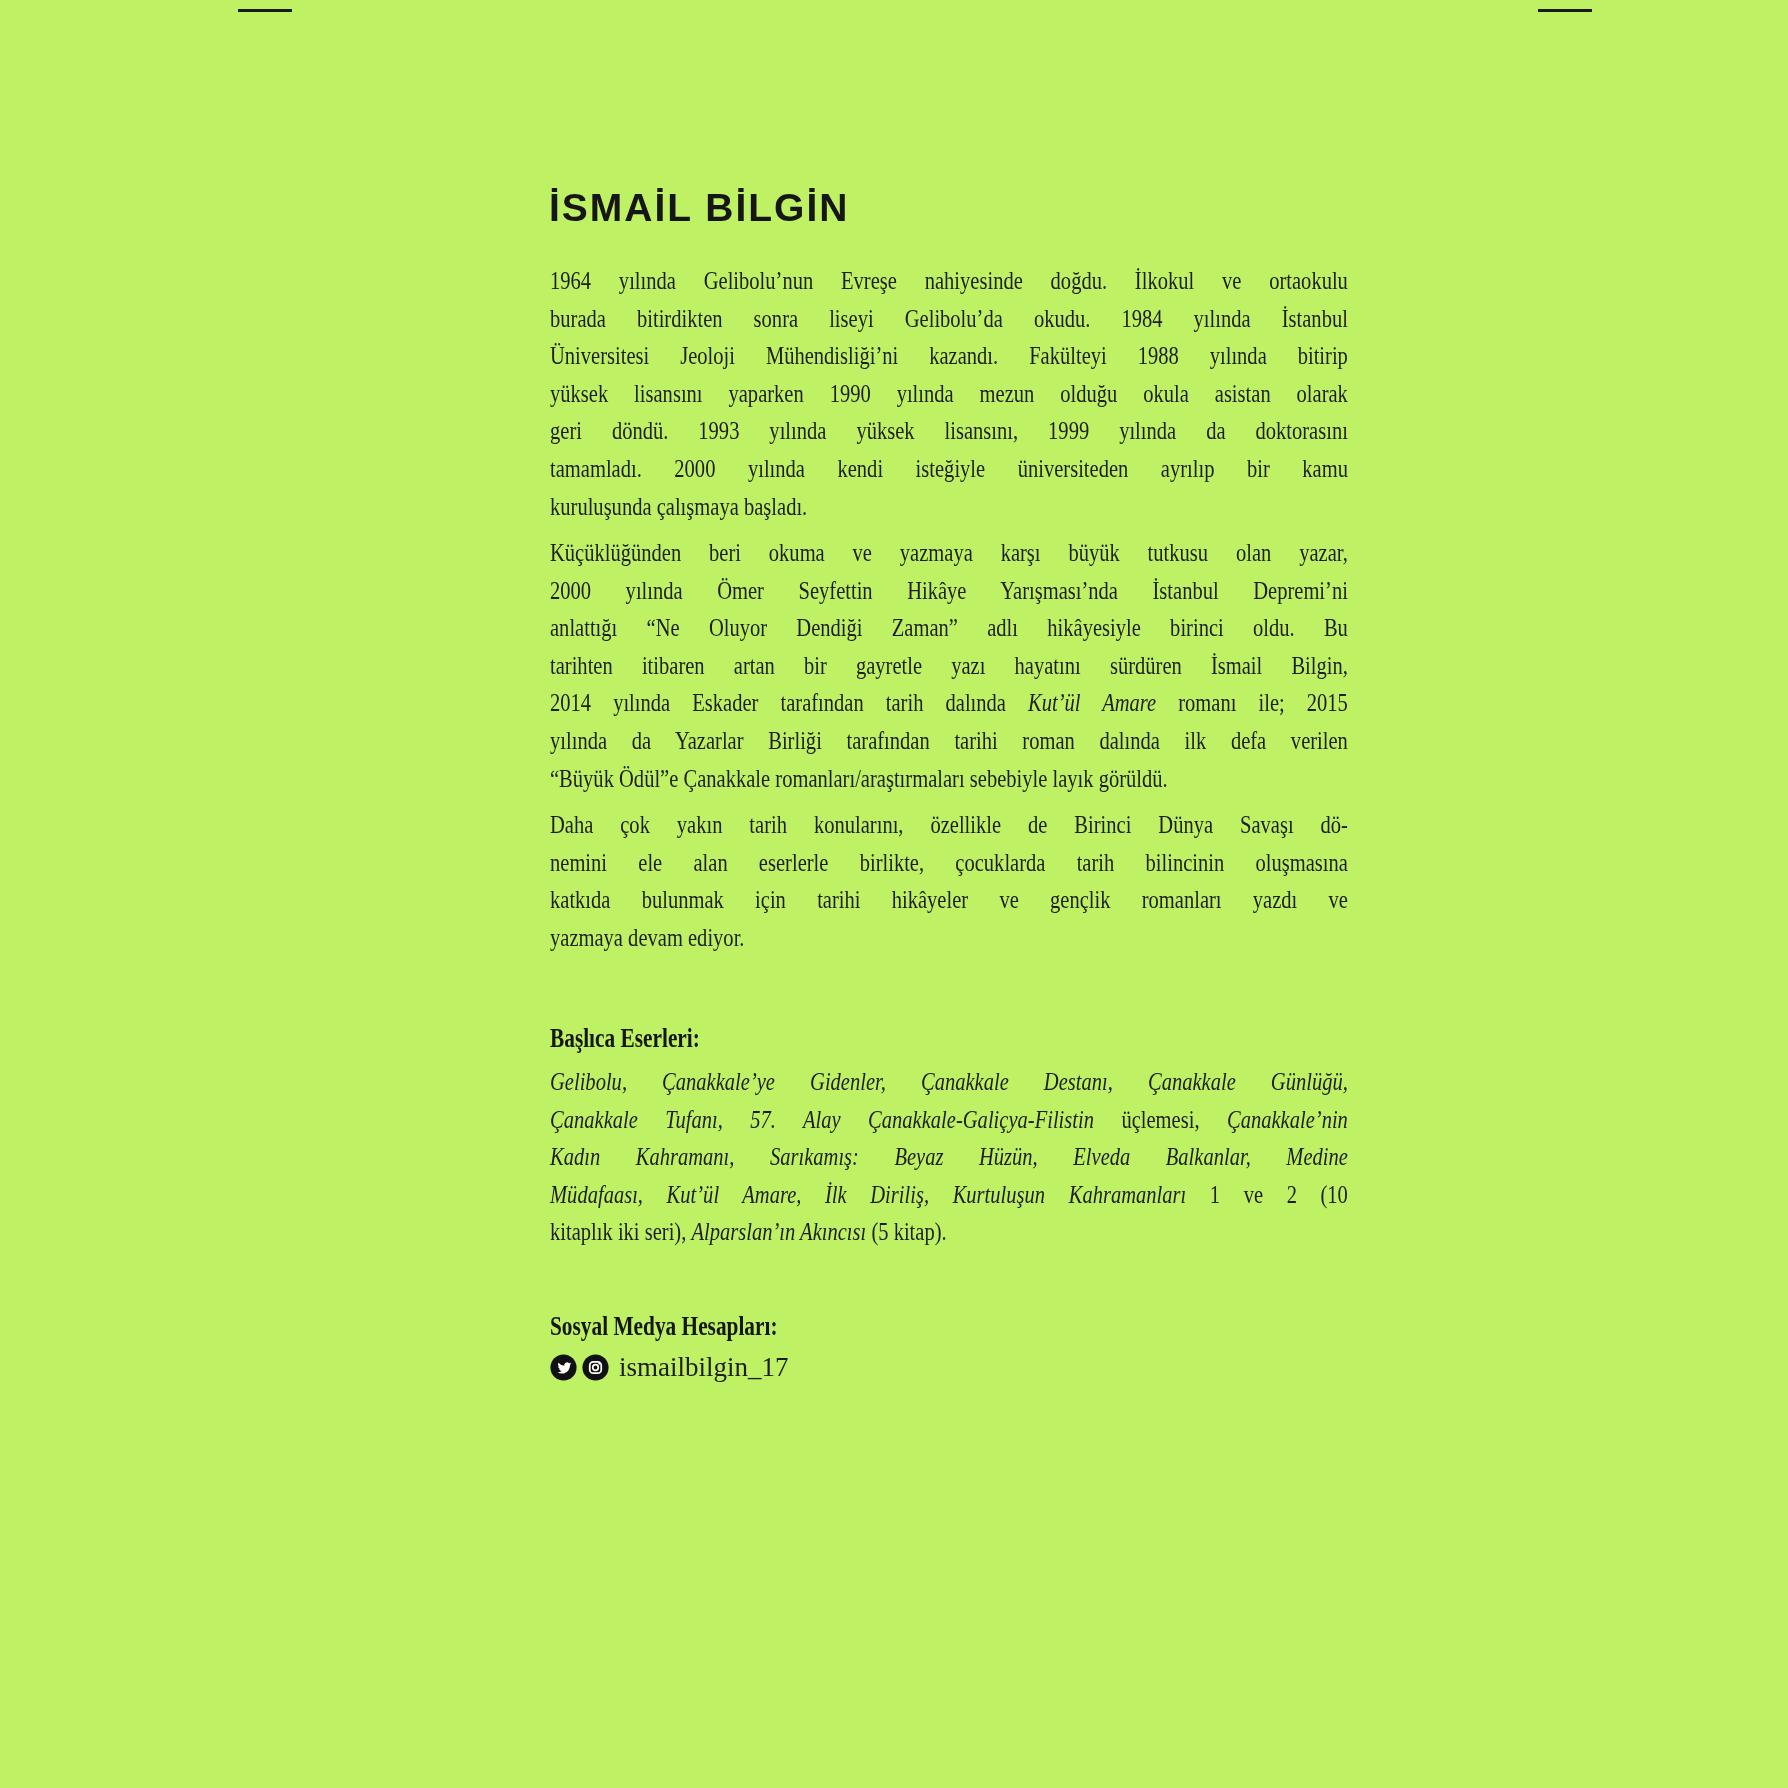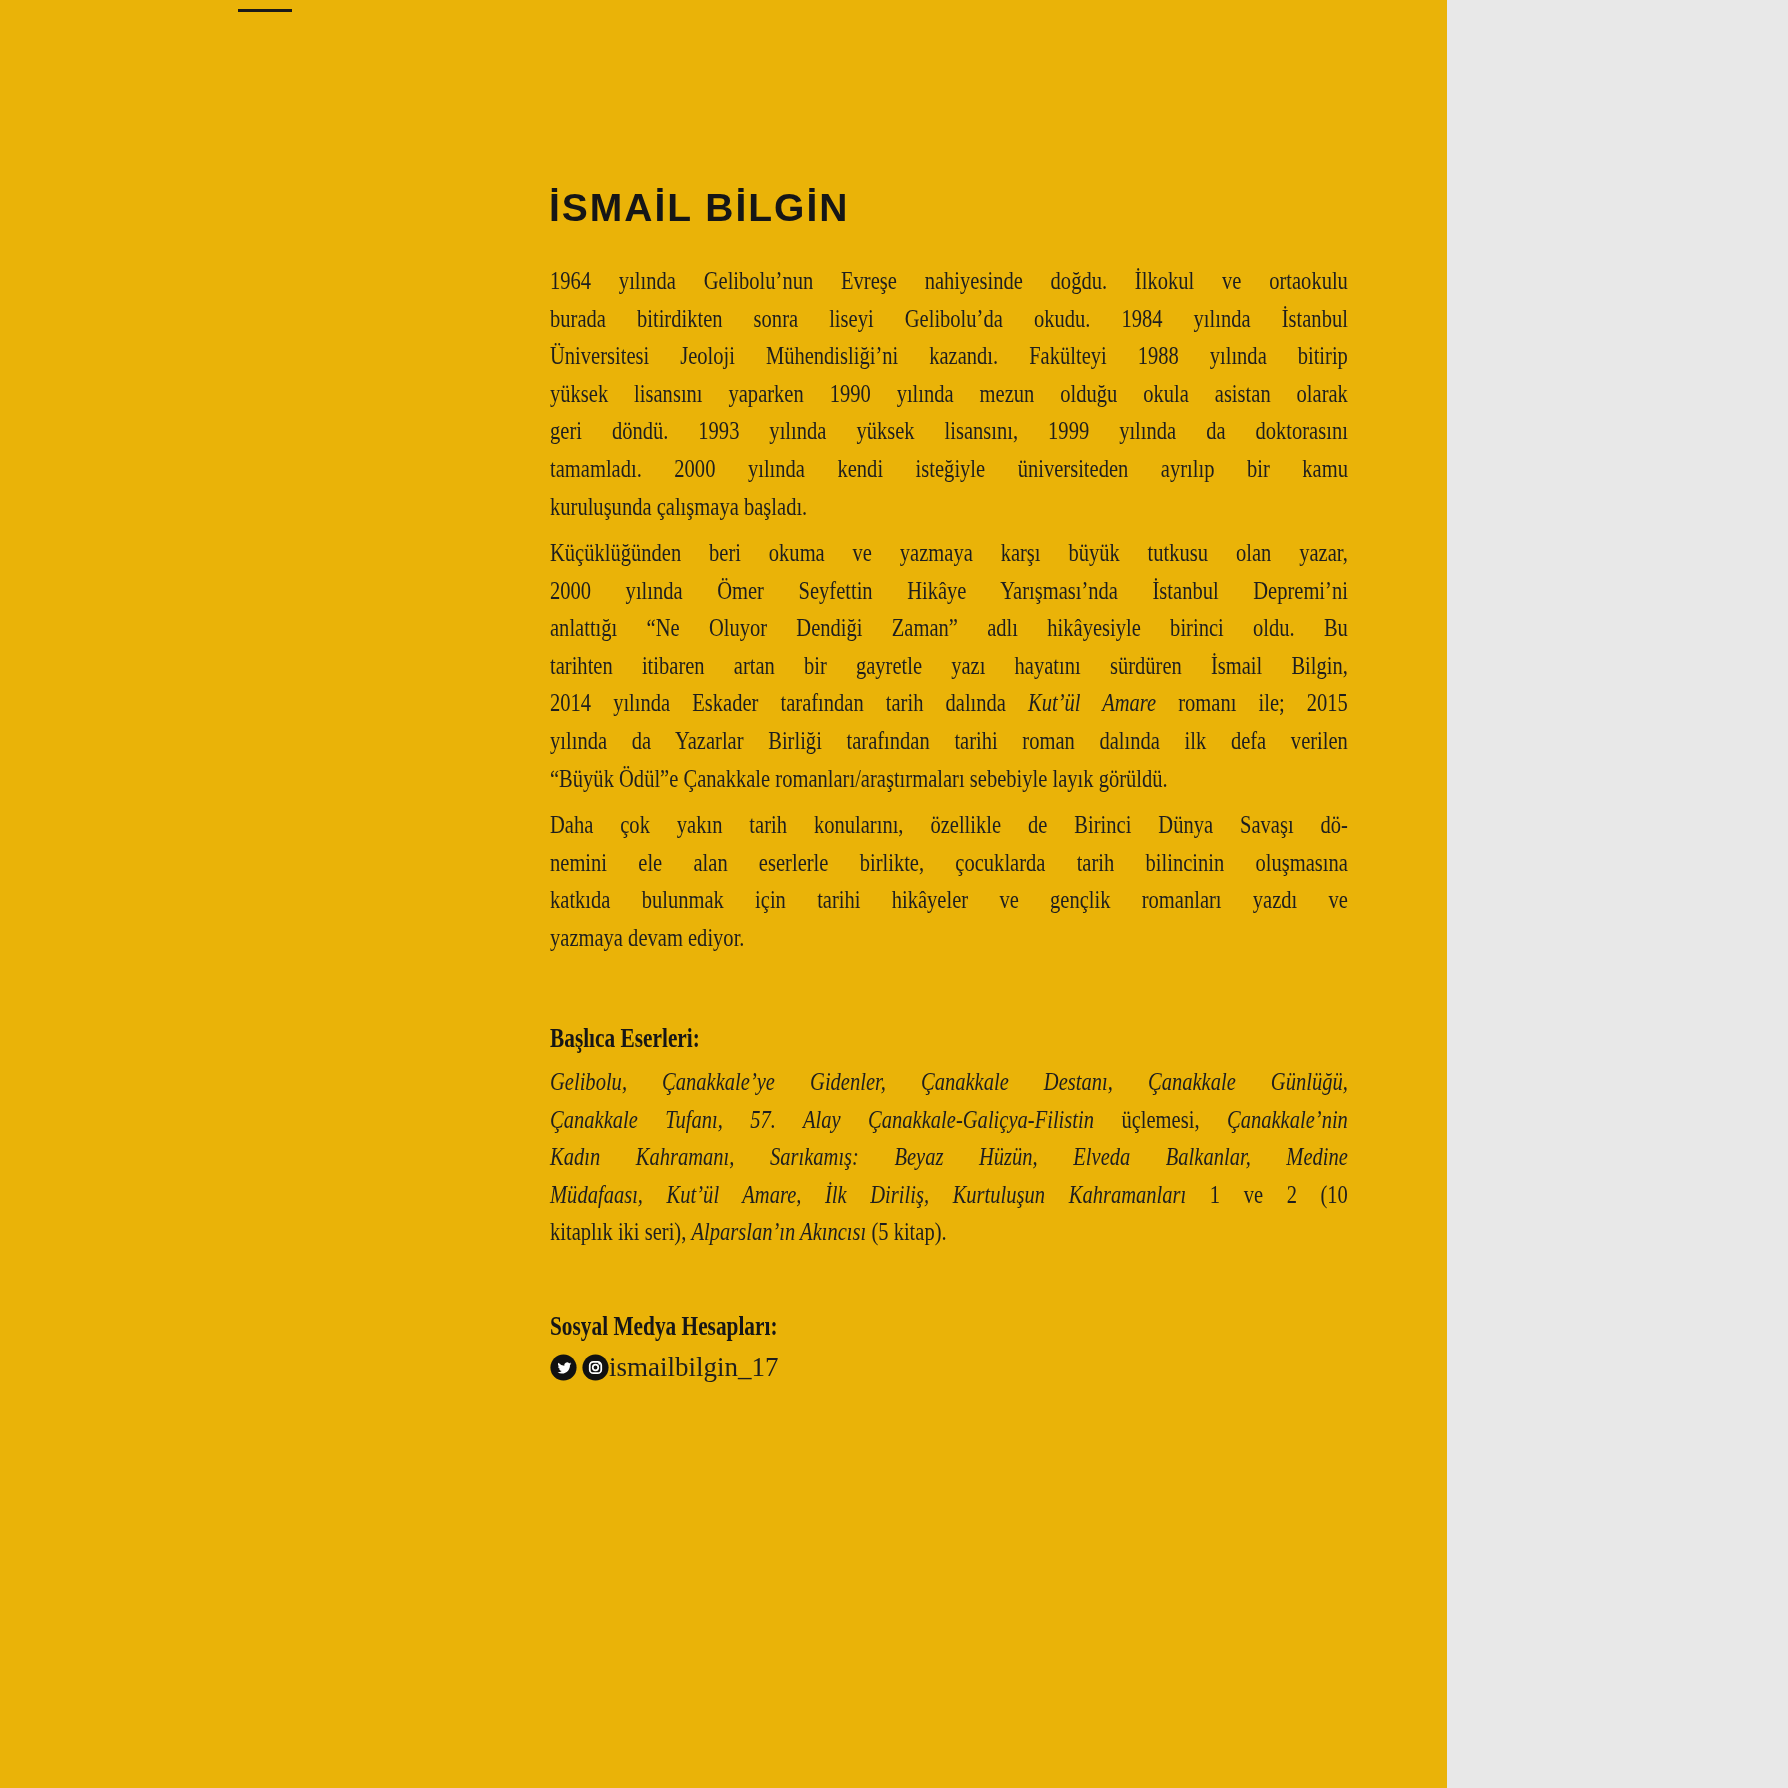--- a/index.html
+++ b/index.html
@@ -1,20 +1,20 @@
 <!DOCTYPE html>
 <html lang="tr"><head>
 <meta charset="utf-8">
 <style>
   html,body { margin:0; padding:0; }
   body { background:#e8e8e8; }
   .page {
     position:relative;
-    width:1447px; height:1788px;
-    background:#eab308;
+    width:1788px; height:1788px;
+    background:#bef264;
     overflow:hidden;
     font-family:"Liberation Serif", serif;
     color:#1e1e1e;
   }
   .crop-mark {
     position:absolute;
     top:9px; width:54px; height:3px;
     background:#1a1a1a;
   }
   .crop-left  { left:238px; }
@@ -68,20 +68,21 @@
 
   .social-row {
     position:absolute;
     left:550px; top:1352px;
     display:flex;
     align-items:center;
   }
   .social-icon { display:inline-block; width:27px; height:27px; }
   .social-icon + .social-icon { margin-left:5px; }
   .handle {
+    margin-left:10px;
     font-size:27px;
     color:#1e1e1e;
   }
 </style>
 </head>
 <body>
 
 <div class="page">
 
   <div class="crop-mark crop-left"></div>

